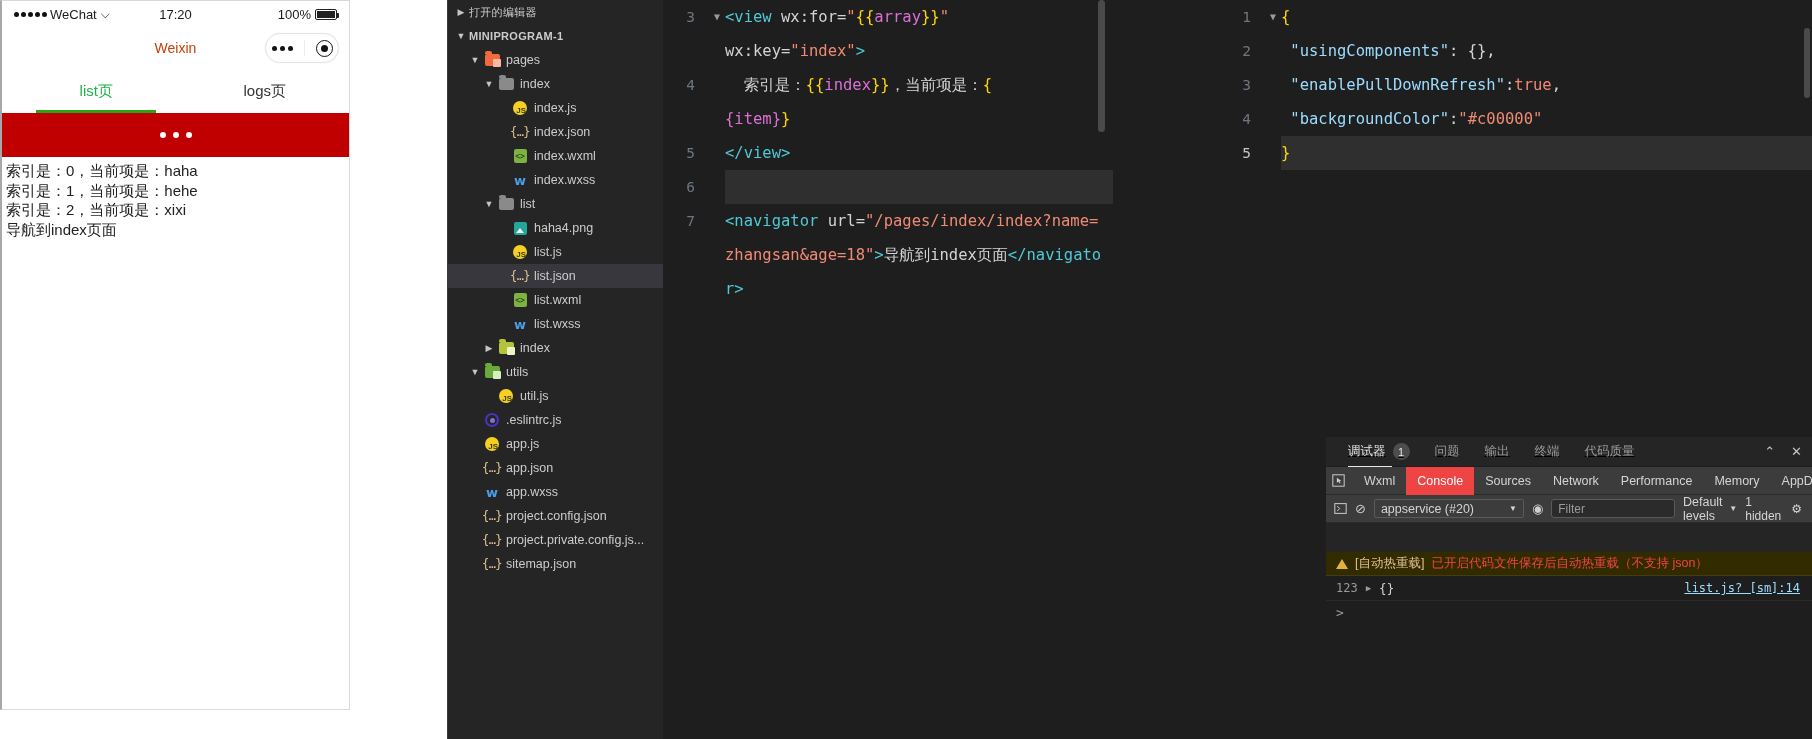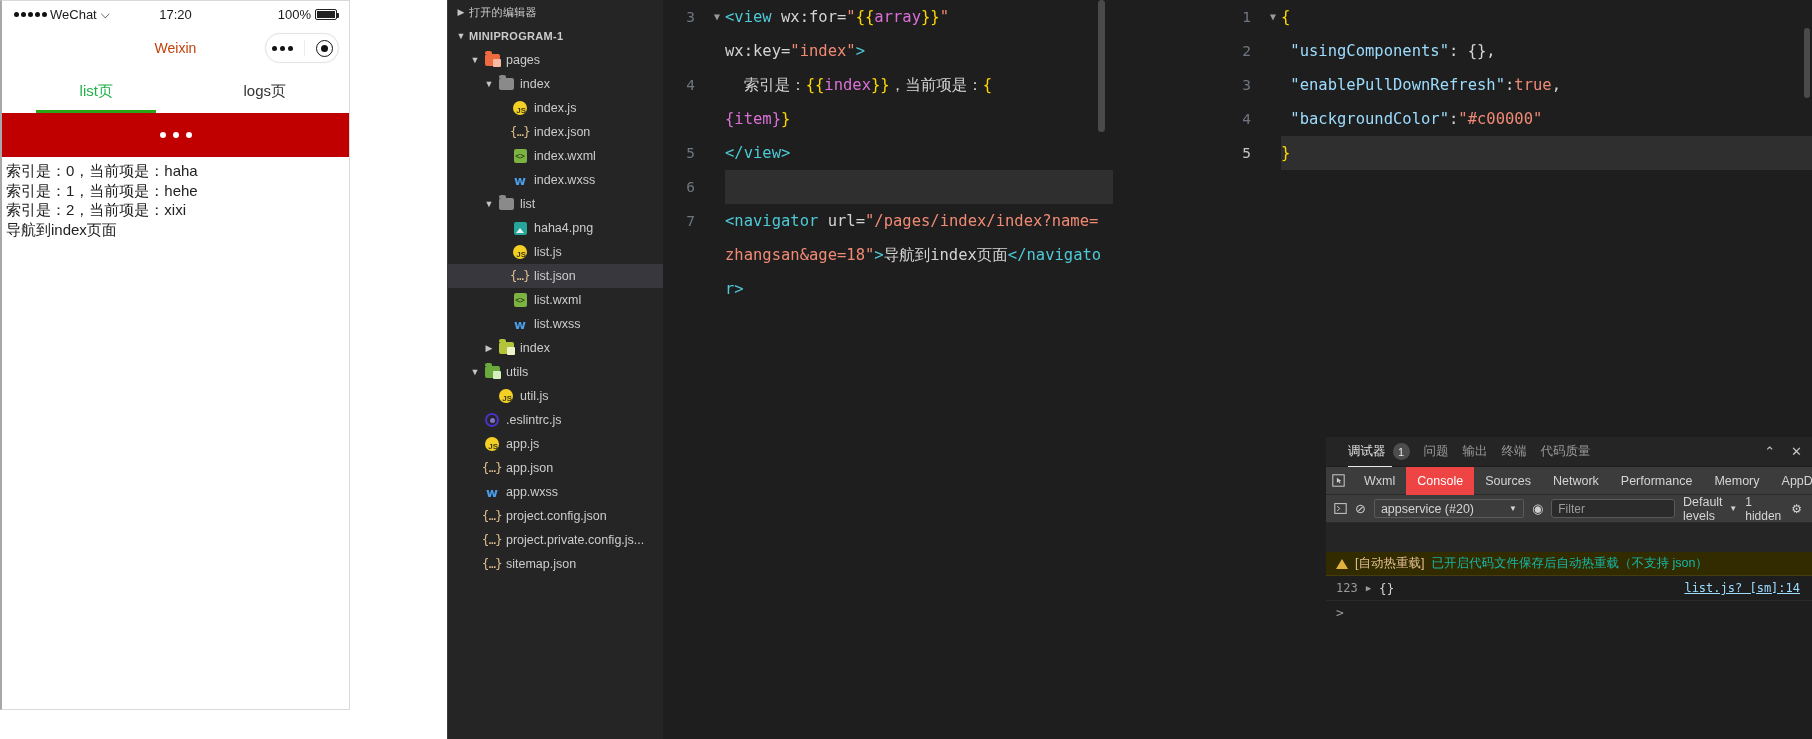--- a/index.html
+++ b/index.html
@@ -113,21 +113,21 @@
   .str { color:#f08a75; }
   .brace-y { color:#ffd700; }
   .brace-p { color:#da70d6; }
   .plain { color:#d4d4d4; }
   .key { color:#9cdcfe; }
   .bool { color:#f08a75; }
   .scroll-v { position:absolute; right:0; width:10px; background:#424242; border-radius:5px; }
 
   
   .devtools { position:absolute; left:663px; top:437px; right:0; bottom:0; background:#252526; }
-  .dt-tabs { height: 30px; display:flex; align-items:center; padding-left: 22px; gap: 14px; border-bottom:1px solid #1e1e1e; position:relative; }
+  .dt-tabs { height: 30px; display:flex; align-items:center; padding-left: 22px; gap: 25px; border-bottom:1px solid #1e1e1e; position:relative;text-decoration:underline; }
   .dt-tab { font-size:12.5px; color:#9a9a9a; display:flex; align-items:center; gap:7px; height:30px; position:relative; }
   .dt-tab.active { color:#e7e7e7; }
   .dt-tab.active:after { content:""; position:absolute; bottom:0; left:0; right:18px; height:1px; background:#e7e7e7; }
   .dt-badge { background:#4d4d4d; color:#e7e7e7; border-radius:9px; min-width:17px; height:17px; font-size:11px;
               display:flex; align-items:center; justify-content:center; padding:0 5px; }
   .dt-winbtns { position:absolute; right:10px; display:flex; gap:16px; align-items:center; color:#c5c5c5; font-size:13px; }
 
   .cdt-tabs { height: 28px; background:#3c3c3c; display:flex; align-items:center; padding-left:6px; gap:0; border-bottom:1px solid #2a2a2a; }
   .cdt-cursor { width:30px; display:flex; align-items:center; justify-content:center; color:#cfcfcf; }
   .cdt-sep { width:1px; height:16px; background:#5a5a5a; margin:0 4px; }
@@ -141,21 +141,21 @@
                 border:1px solid #5a5a5a; border-radius:2px; height:19px; padding:0 6px; min-width:150px; justify-content:space-between;}
   .filter-box { background:#2b2b2b; border:1px solid #5a5a5a; border-radius:3px; height:19px; width:190px;
                 color:#9a9a9a; font-size:12px; display:flex; align-items:center; padding:4px 6px; }
   .levels { font-size:12.5px; color:#d4d4d4; display:flex; align-items:center; gap:4px; }
   .cdt-tb-right { margin-left:auto; display:flex; align-items:center; gap:10px; padding-right:10px; font-size:12px; color:#d4d4d4; }
 
   .console-body { position:absolute; left:0; right:0; top:115px; bottom:0; background:#1e1e1e; }
   .warn-row { background:#332b00; border-bottom:1px solid #453c10; height:24px; display:flex; align-items:center;
               padding-left:10px; gap:7px; font-size:12.5px; color:#e2c08d;
               font-family:"Liberation Sans", sans-serif;}
-  .warn-row .msg { color:#14b8a6; }
+  .warn-row .msg { color:#ef4444; }
   .log-row { height:25px; display:flex; align-items:center; padding-left:10px; gap:8px; font-size:12.5px;
              border-bottom:1px solid #2a2a2a; position:relative; color:#d4d4d4;
              font-family:"DejaVu Sans Mono", monospace; }
   .log-count { color:#9a9a9a; font-size:12px; }
   .log-arrow { color:#9a9a9a; font-size:9px; }
   .log-src { position:absolute; right:12px; color:#9cdcfe; font-size:12px; text-decoration:underline; }
   .prompt-row { height:22px; display:flex; align-items:center; padding-left:10px; color:#9a9a9a; font-size:13px;
                 font-family:"DejaVu Sans Mono", monospace; }
 </style>
 </head>

